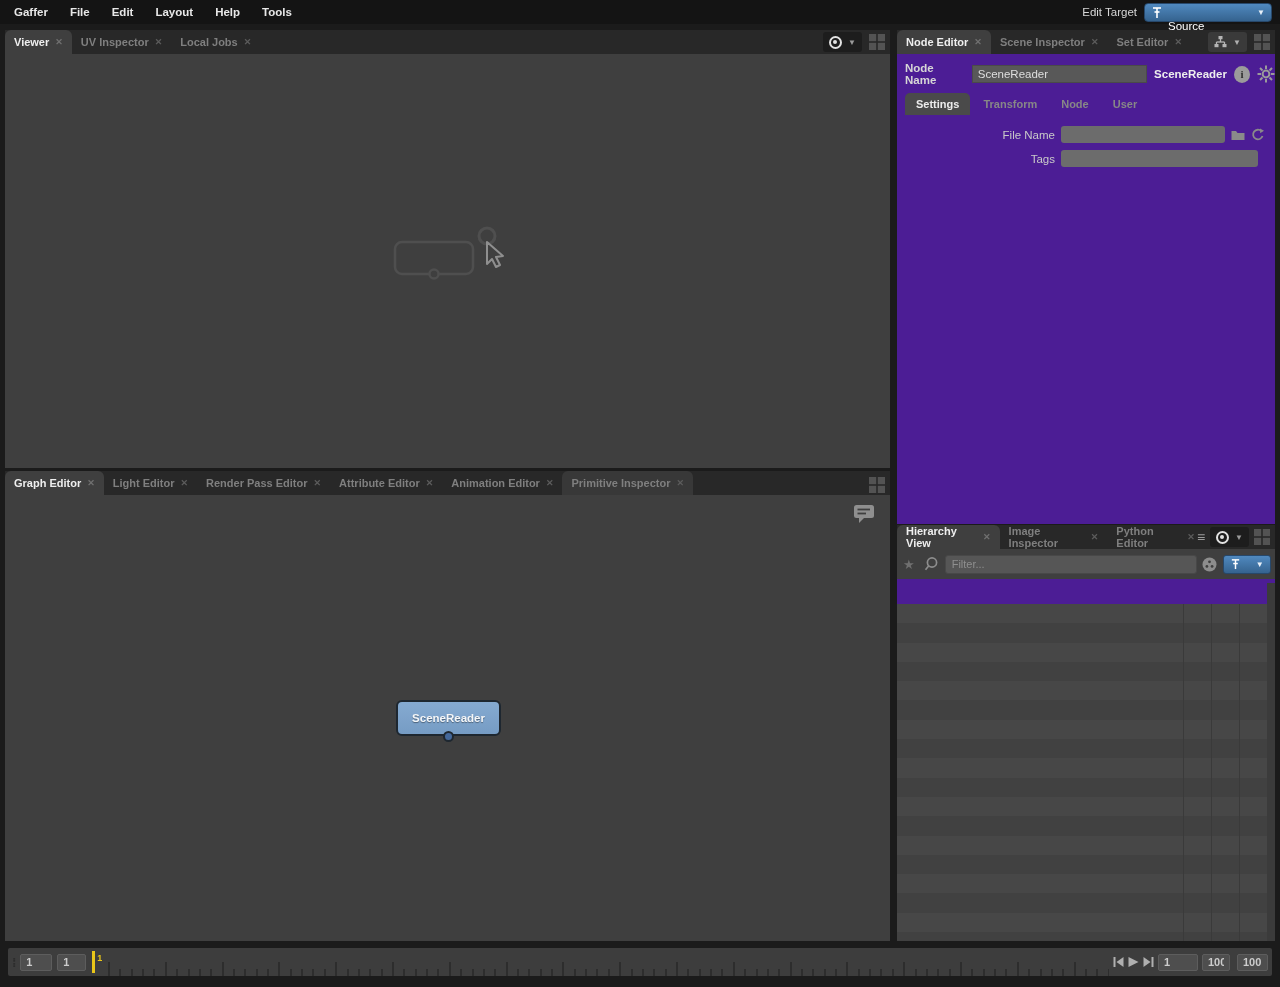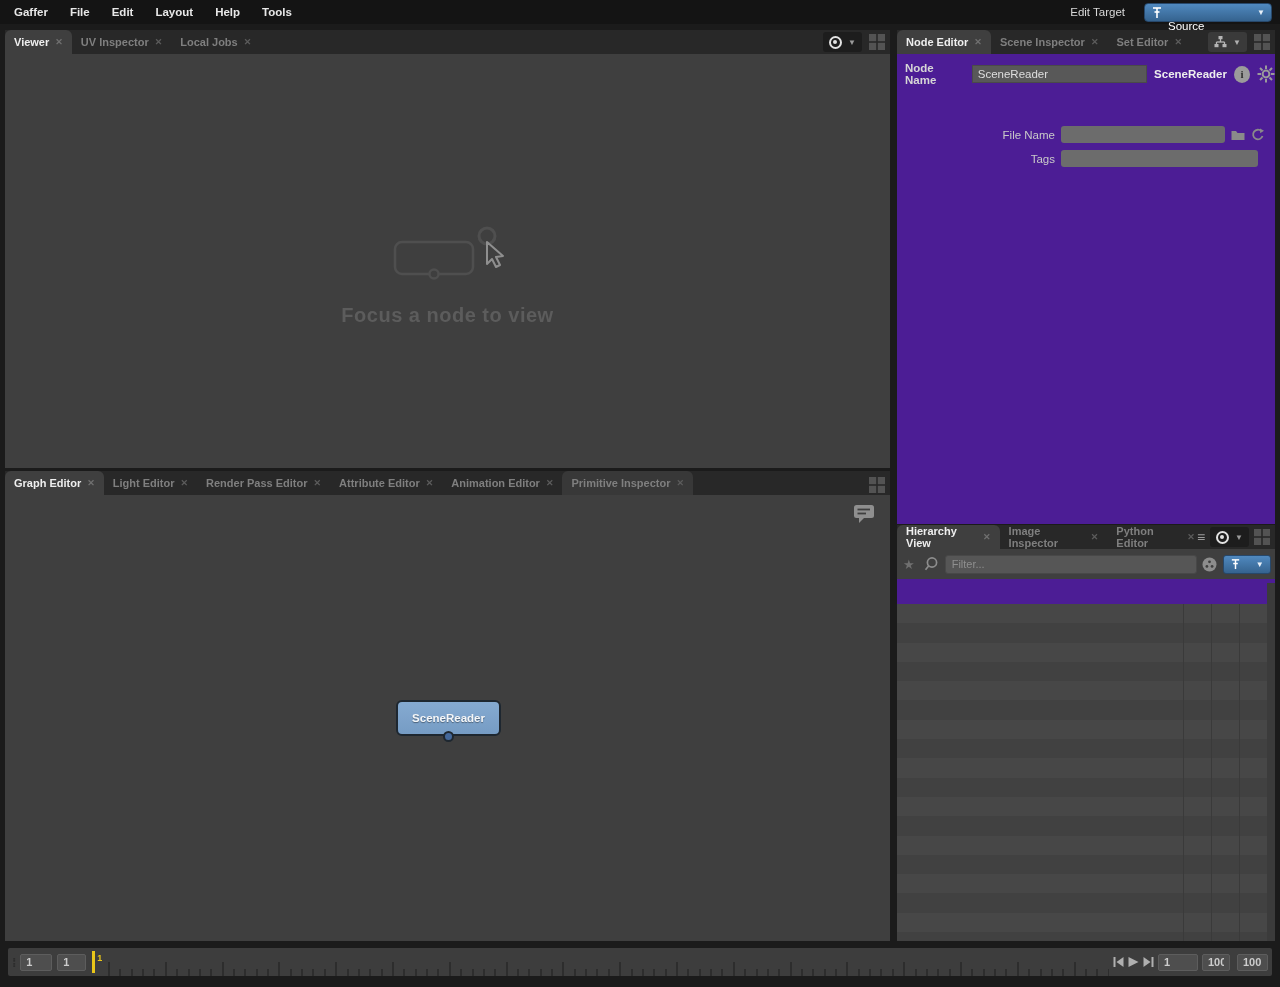--- a/index.html
+++ b/index.html
@@ -6,21 +6,21 @@
   html,body { width:1280px; height:987px; background:#1b1b1b; overflow:hidden;
     font-family:"Liberation Sans", sans-serif; }
 
   
   #menubar { position:absolute; left:0; top:0; width:1280px; height:24px;
     background:#141414; display:flex; align-items:center; }
   .menu-item { color:#e8e8e8; font-size:11.5px; font-weight:bold; padding:0 11px;
     height:24px; line-height:24px; cursor:default; }
   .menu-item:first-child { margin-left:3px; }
   #menubar-right { position:absolute; right:8px; top:0; height:24px; display:flex;
-    align-items:center; gap:19px; }
+    align-items:center; gap:7px; }
   #edit-target-label { color:#d8d8d8; font-size:11.5px; }
   #source-dropdown { width:128px; height:19px; border-radius:4px;
     background:linear-gradient(#5089bf,#35638f); border:1px solid #27486b;
     display:flex; align-items:center; color:#fff; font-size:11.5px; padding:0 6px; }
   #source-dropdown .lbl { flex:1; margin-left:5px;margin-top:28px; }
   .arrow-down { font-size:8px; color:#e8f0f8; }
 
   
   .panel { position:absolute; background:#4c1d95; }
   .tabbar { position:absolute; left:0; top:0; right:0; height:24px; background:#282828;
@@ -176,21 +176,20 @@
     </div>
   </div>
   <div id="viewer-body">
     <div id="viewer-hint">
       <svg width="130" height="66" viewBox="0 0 130 66" style="margin:0 auto">
         <rect x="12" y="18" width="78" height="32" rx="7" fill="none" stroke="#4f4f4f" stroke-width="2.5"></rect>
         <circle cx="51" cy="50" r="4.5" fill="#3f3f3f" stroke="#4f4f4f" stroke-width="2.5"></circle>
         <circle cx="104" cy="12" r="8" fill="none" stroke="#4f4f4f" stroke-width="3"></circle>
         <path d="M104 18 L104 40 L109 35 L113 43 L117 41 L113 33 L120 32 Z" fill="#3f3f3f" stroke="#8f8f8f" stroke-width="2" stroke-linejoin="round"></path>
       </svg>
-      <div id="viewer-message">Focus a node to view</div>
     </div>
   </div>
 </div>
 
 <div class="panel" id="graph-panel" style="left:5px; top:471px; width:885px; height:470px;">
   <div class="tabbar">
     <div class="tab active">
       <span>Graph Editor</span>
       <span class="x">✕</span>
     </div>
@@ -302,20 +301,26 @@
             <line x1="14" y1="9" x2="17.5" y2="9"></line>
         <line x1="3" y1="3" x2="5.5" y2="5.5"></line>
             <line x1="12.5" y1="12.5" x2="15" y2="15"></line>
         <line x1="15" y1="3" x2="12.5" y2="5.5"></line>
             <line x1="5.5" y1="12.5" x2="3" y2="15"></line>
       </g>
         </svg>
     </span>
   </div>
 
+  <div class="subtabs">
+    <div class="subtab active">Settings</div>
+    <div class="subtab">Transform</div>
+    <div class="subtab">Node</div>
+    <div class="subtab">User</div>
+  </div>
 
   <div class="field-row" style="left:0; top:96px; gap:6px;">
     <span class="field-label" style="width:158px;">File Name</span>
     <input class="text-field" style="width: 164px;" value="">
     <span>
       <svg width="14" height="12" viewBox="0 0 14 12">
           <path d="M0.5 2 L5 2 L6.5 4 L13.5 4 L13.5 11 L0.5 11 Z" fill="#8a8a8a"></path>
         </svg>
     </span>
     <span>

